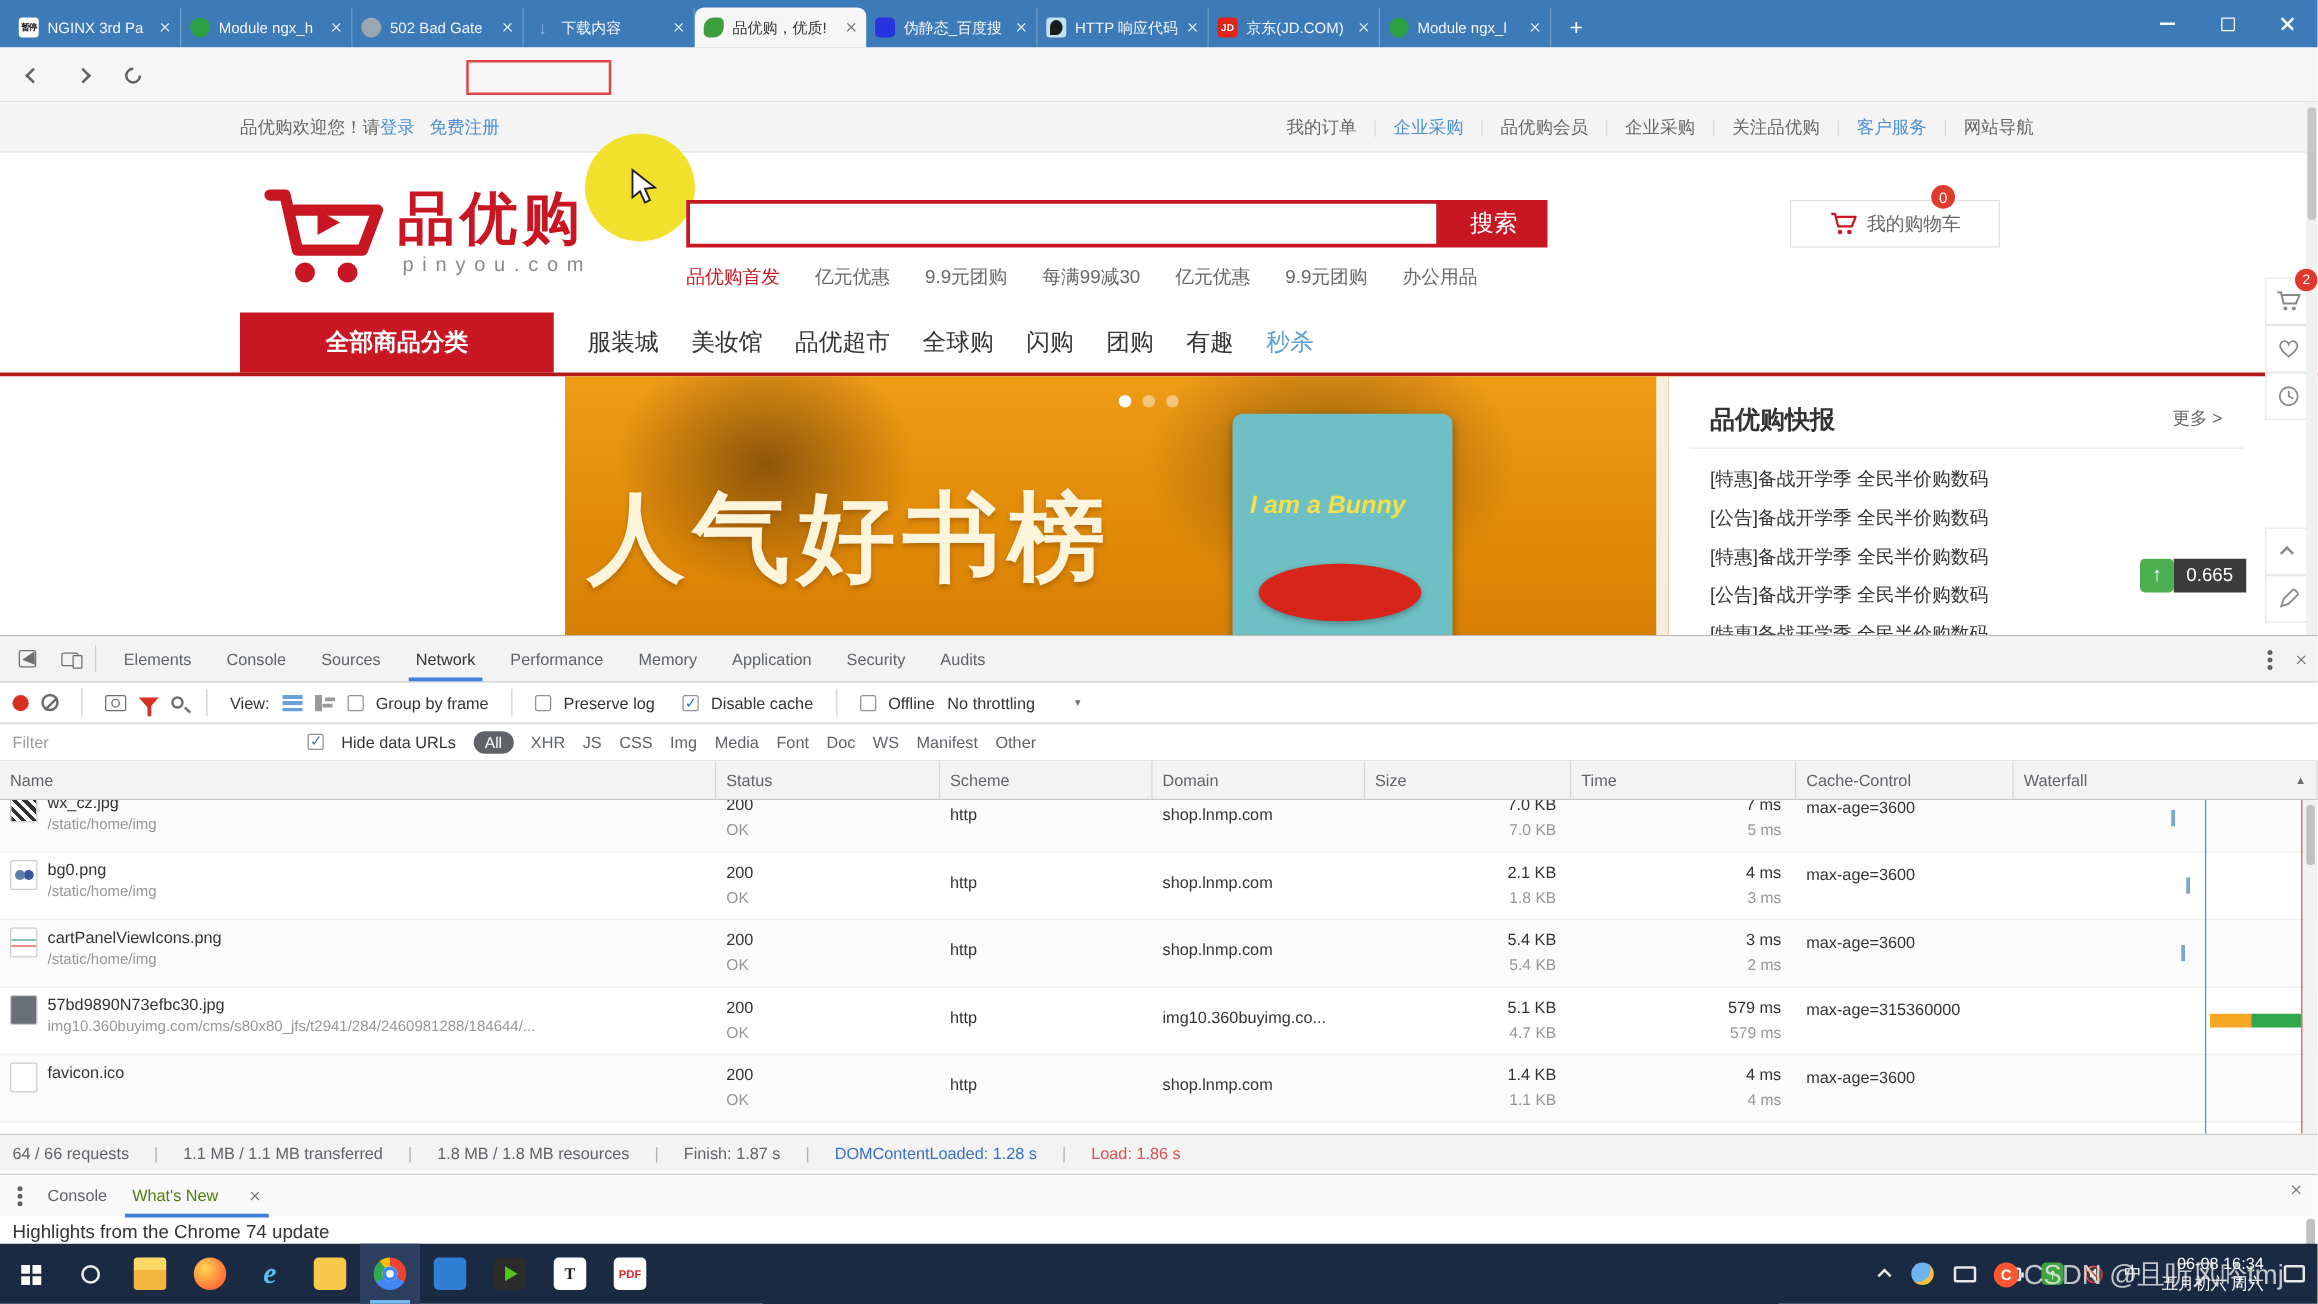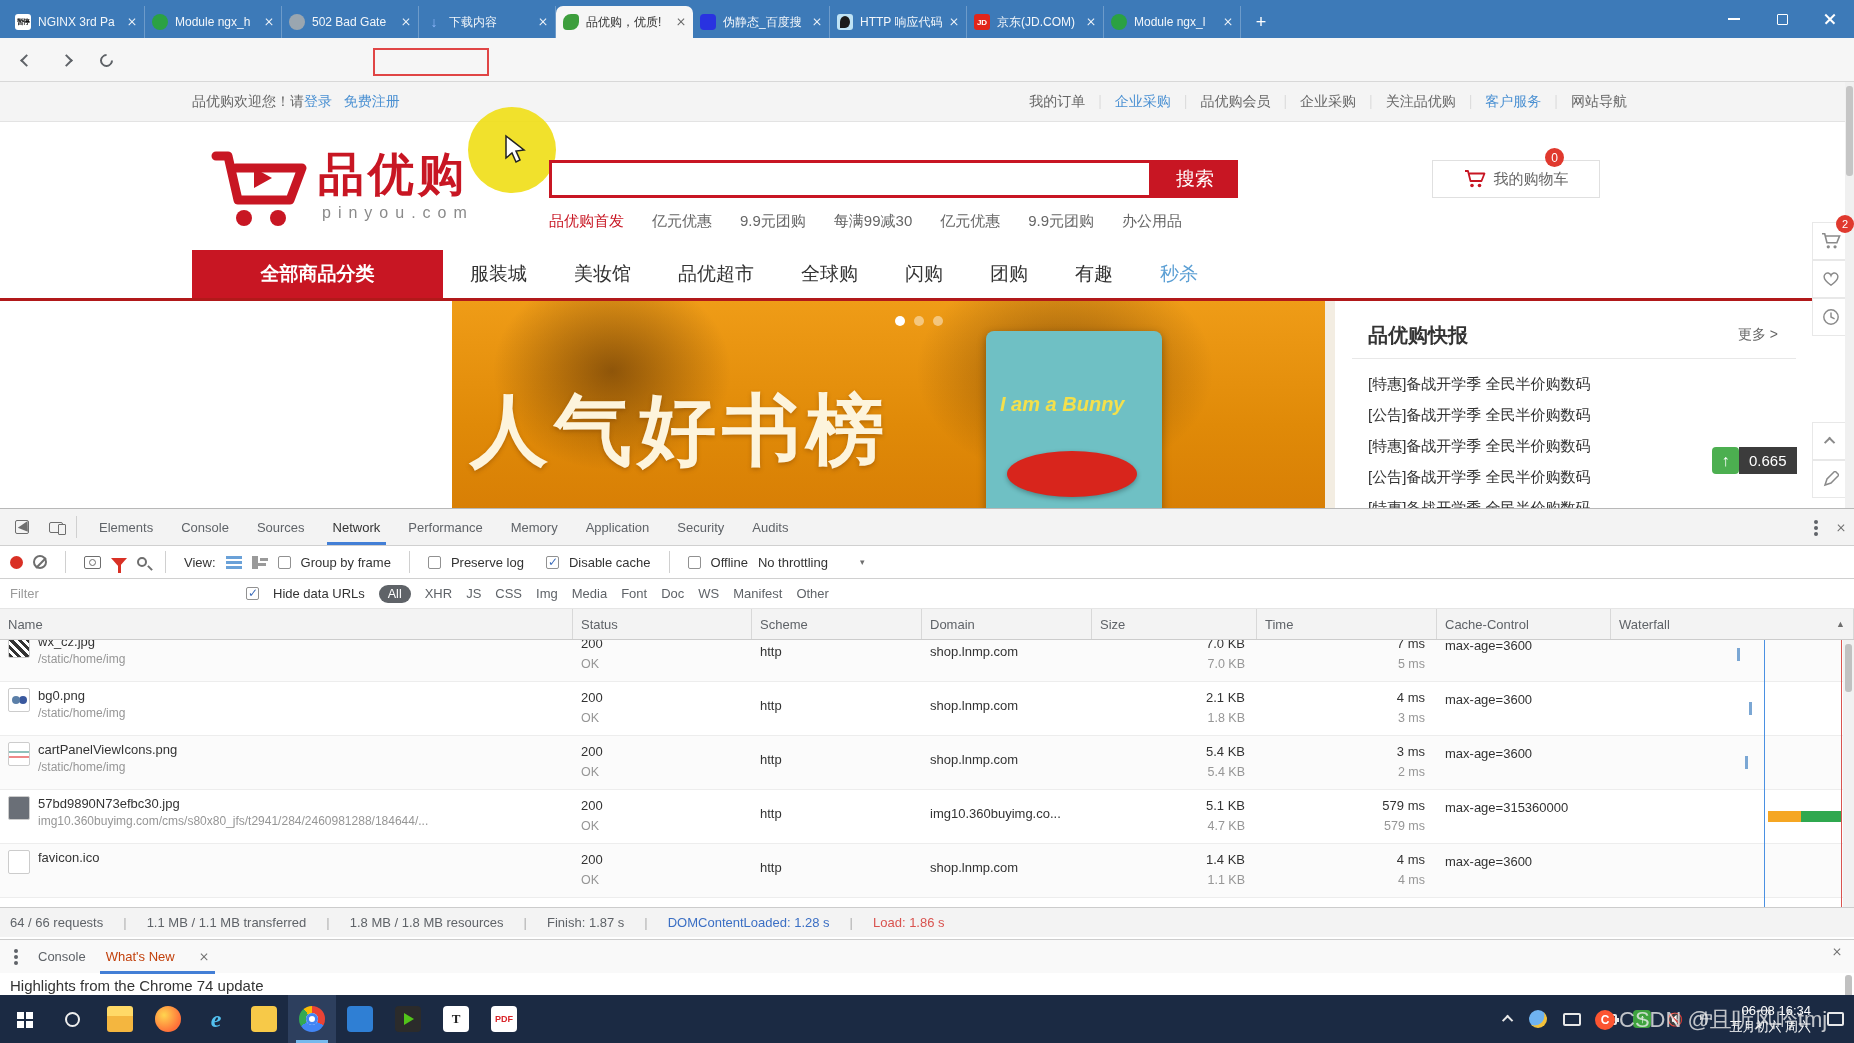--- a/index.html
+++ b/index.html
@@ -78,21 +78,21 @@
   .searchbox { position:absolute; left:549px; top:78px; width:603px; height:38px; background:#fff; border:3px solid #c81623; }
   .searchbtn { position:absolute; left:1152px; top:78px; width:86px; height:38px; background:#c81623; color:#fff; font-size:19px; display:flex; align-items:center; justify-content:center; }
   .hotwords { position:absolute; left:549px; top:130px; display:flex; gap:28px; font-size:15px; color:#666; }
   .hotwords .hw0 { color:#c81623; }
 
   .cartbox { position:absolute; left:1432px; top:78px; width:168px; height:38px; background:#fff; border:1px solid #e0e0e0; display:flex; align-items:center; justify-content:center; gap:8px; color:#666; font-size:15px; }
   .cart-badge { position:absolute; left:1545px; top:66px; min-width:19px; height:19px; border-radius:10px; background:#e0392e; color:#fff; font-size:12px; display:flex; align-items:center; justify-content:center; padding:0 4px;}
 
   .mainnav { position:absolute; left:0; top:168px; width:1854px; height:48px; background:#fff; }
   .allcats { position:absolute; left:192px; top:0; width:251px; height:48px; background:#c81623; color:#fff; font-size:19px; font-weight:bold; display:flex; align-items:center; justify-content:center; }
-  .navitems { position:absolute; left:470px; top:0; height:48px; display:flex; gap:47px; align-items:center; font-size:19px; color:#333; }
+  .navitems { position:absolute; left:470px; top:0; height:48px; display:flex; gap:26px; align-items:center; font-size:19px; color:#333; }
   .navitems .seckill { color:#5b9fd4; }
   .redline { position:absolute; left:0; top:216px; width:1854px; height:3px; background:#b1191a; }
 
   .sidecats { position:absolute; left:192px; top:219px; width:251px; height:207px; background:#c81623; color:#fff; overflow:hidden; }
   .sidecats div { padding:9px 0 9px 30px; font-size:17px; }
 
   .banner { position:absolute; left:452px; top:219px; width:883px; height:207px; overflow:hidden;
     background:linear-gradient(180deg,#ef9c17 0%,#e08a08 60%,#d87f05 100%); }
   .banner .blotch1{position:absolute;left:40px;top:-30px;width:240px;height:200px;background:radial-gradient(ellipse,rgba(70,35,5,.55),transparent 70%);}
   .banner .blotch2{position:absolute;right:120px;top:-40px;width:300px;height:220px;background:radial-gradient(ellipse,rgba(70,35,5,.5),transparent 70%);}
@@ -187,21 +187,21 @@
   .guide-b { position:absolute; left:1764px; top:0; width:1px; height:267px; background:#4a90e2; z-index:3;}
   .guide-r { position:absolute; left:1841px; top:0; width:1px; height:267px; background:#d9534f; z-index:3;}
   .nt-scroll { position:absolute; left:1843px; top:0; width:11px; height:267px; background:#f1f1f1; z-index:4;}
   .nt-thumb { position:absolute; left:1845px; top:4px; width:7px; height:48px; background:#c1c1c1; border-radius:3px; z-index:5;}
 
   .dt-summary { position:absolute; left:0; top:398px; width:1854px; height:30px; background:#f3f3f3; border-top:1px solid #ccc; display:flex; align-items:center; gap:20px; padding-left:10px; color:#5f6368; }
   .sum-blue { color:#3b6fc4; } .sum-red { color:#d9534f; }
   .ssep { color:#b0b0b0; }
   .drawer-tabs { position:absolute; left:0; top:430px; width:1854px; height:34px; border-top:1px solid #ccc; background:#f9f9f9; display:flex; align-items:center; }
   .drw-tab { padding:0 10px; color:#5f6368; height:34px; display:flex; align-items:center; gap:8px; position:relative;}
-  .drw-tab.active { color:#c2410c;gap:24px; }
+  .drw-tab.active { color:#4d7c0f;gap:24px; }
   .drw-tab.active::after { content:""; position:absolute; left:4px; right:4px; bottom:0; height:3px; background:#437fd6; }
   .drw-note { position:absolute; left:10px; top:468px; font-size:15px; color:#333; width:1800px; height:22px; overflow:hidden; }
   .drw-close { position:absolute; right:12px; top:438px; color:#6e6e6e; }
   .drw-scroll { position:absolute; left:1845px; top:466px; width:7px; height:24px; background:#c1c1c1; border-radius:3px;}
 
   
   .taskbar { position:absolute; left:0; top:995px; width:1854px; height:48px; background:#1b2a43; color:#fff; }
   .tb-left { position:absolute; left:0; top:0; height:48px; display:flex; }
   .tb-btn { width:48px; height:48px; display:flex; align-items:center; justify-content:center; position:relative;}
   .tb-btn.activeapp { background:#2d3f5e; }

